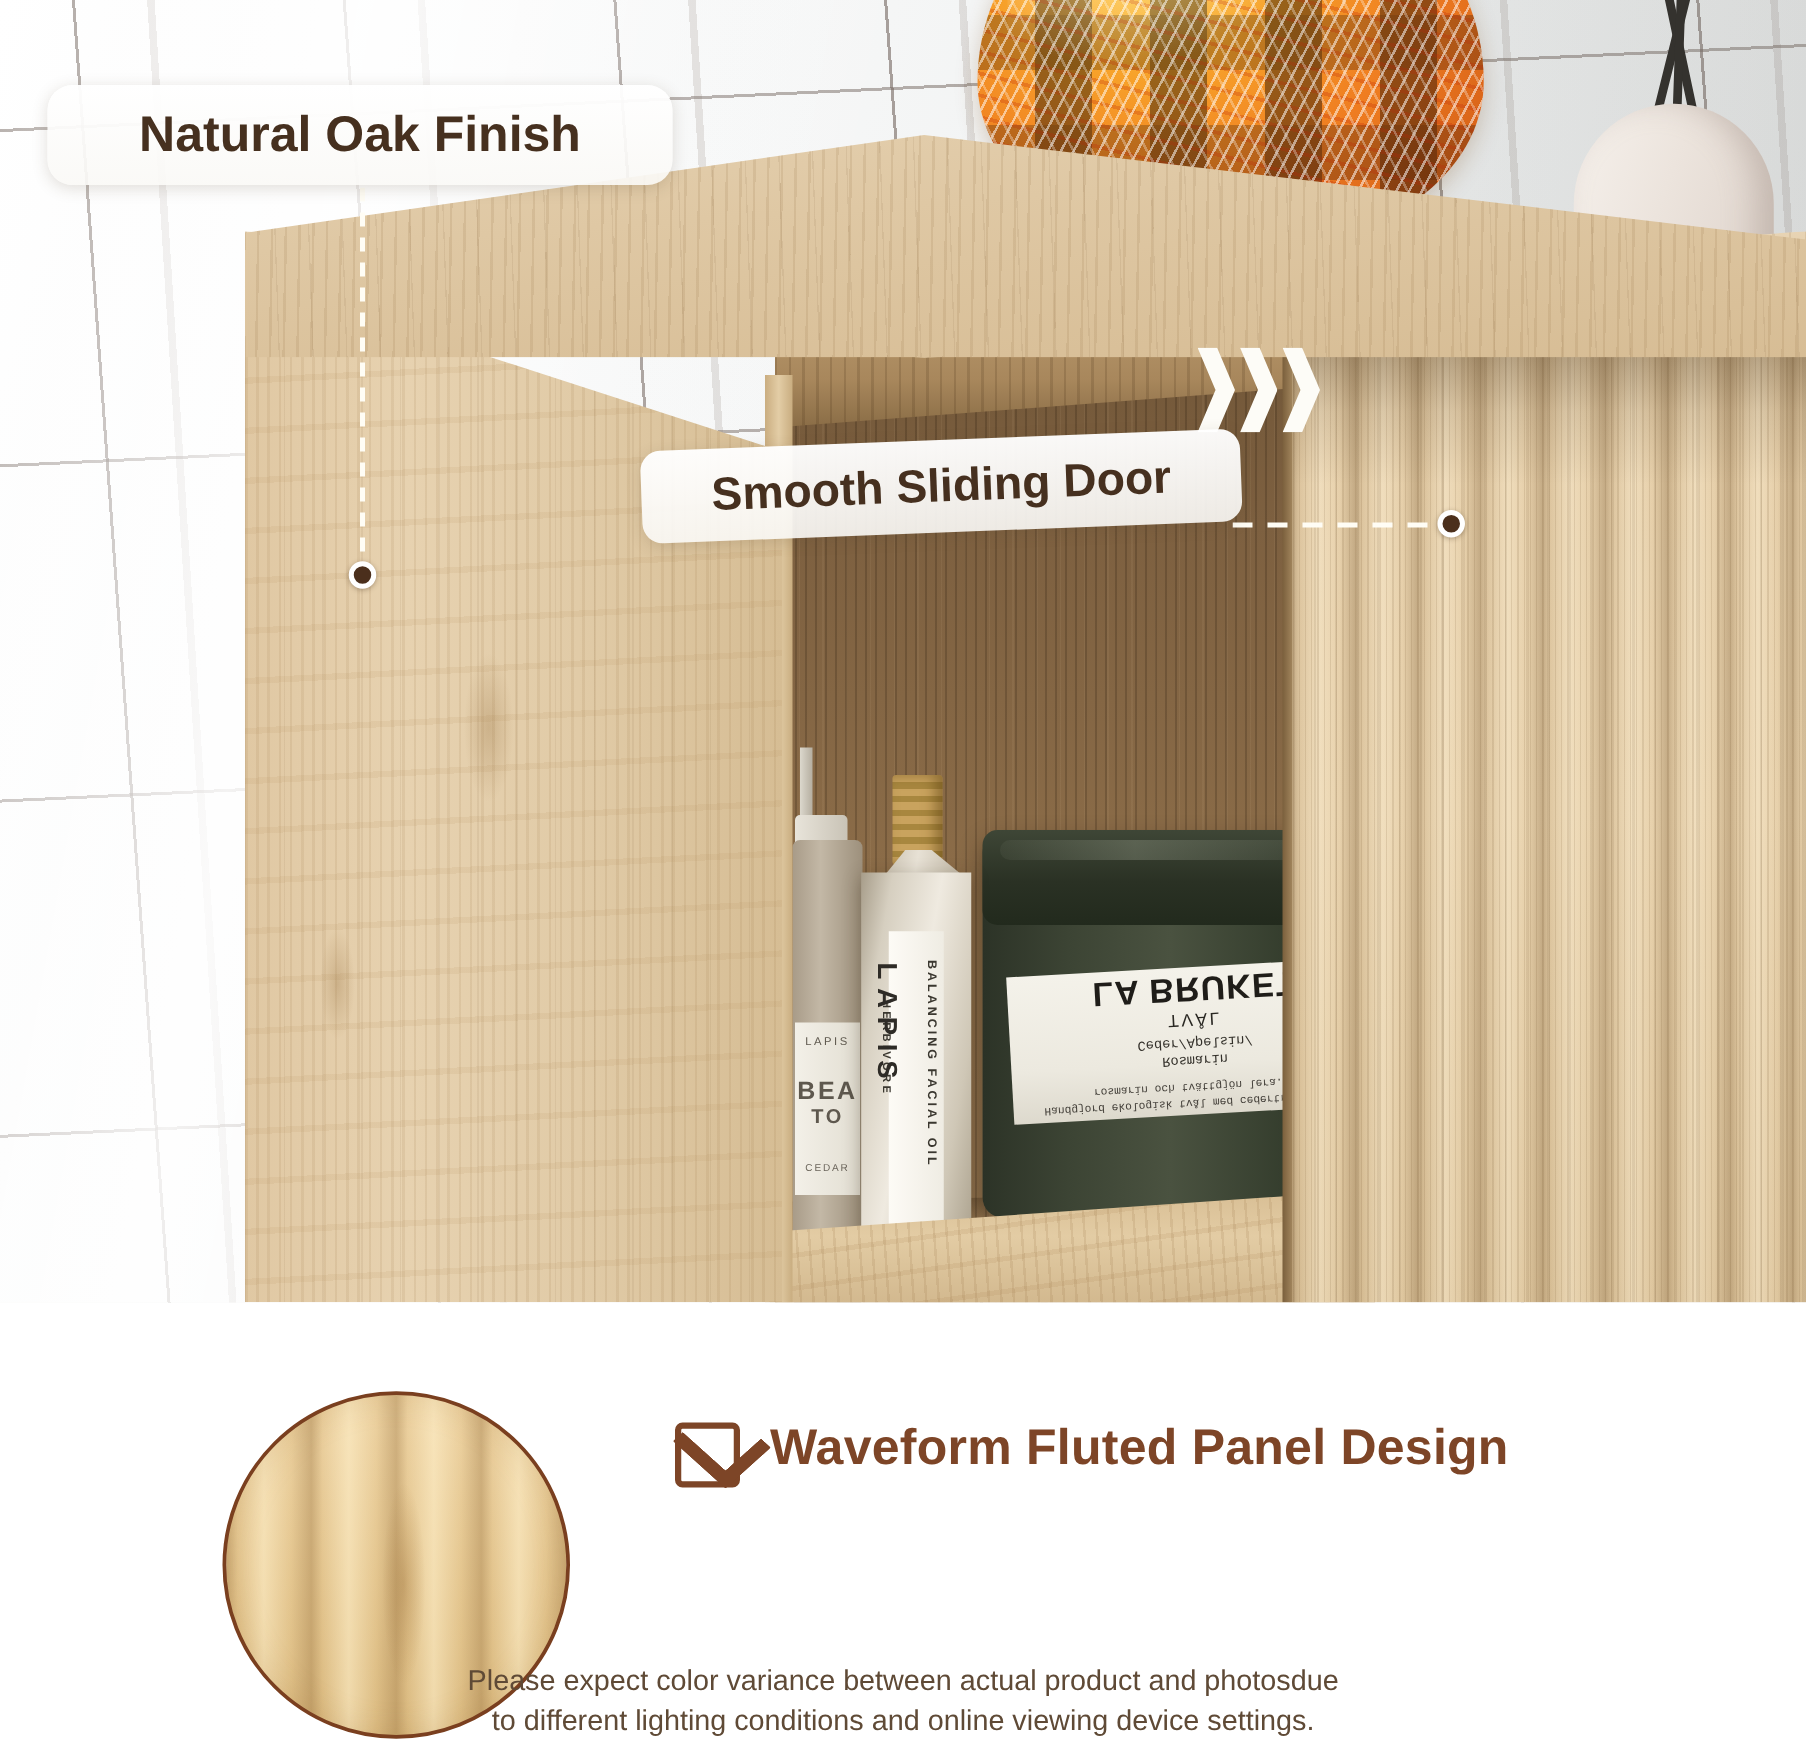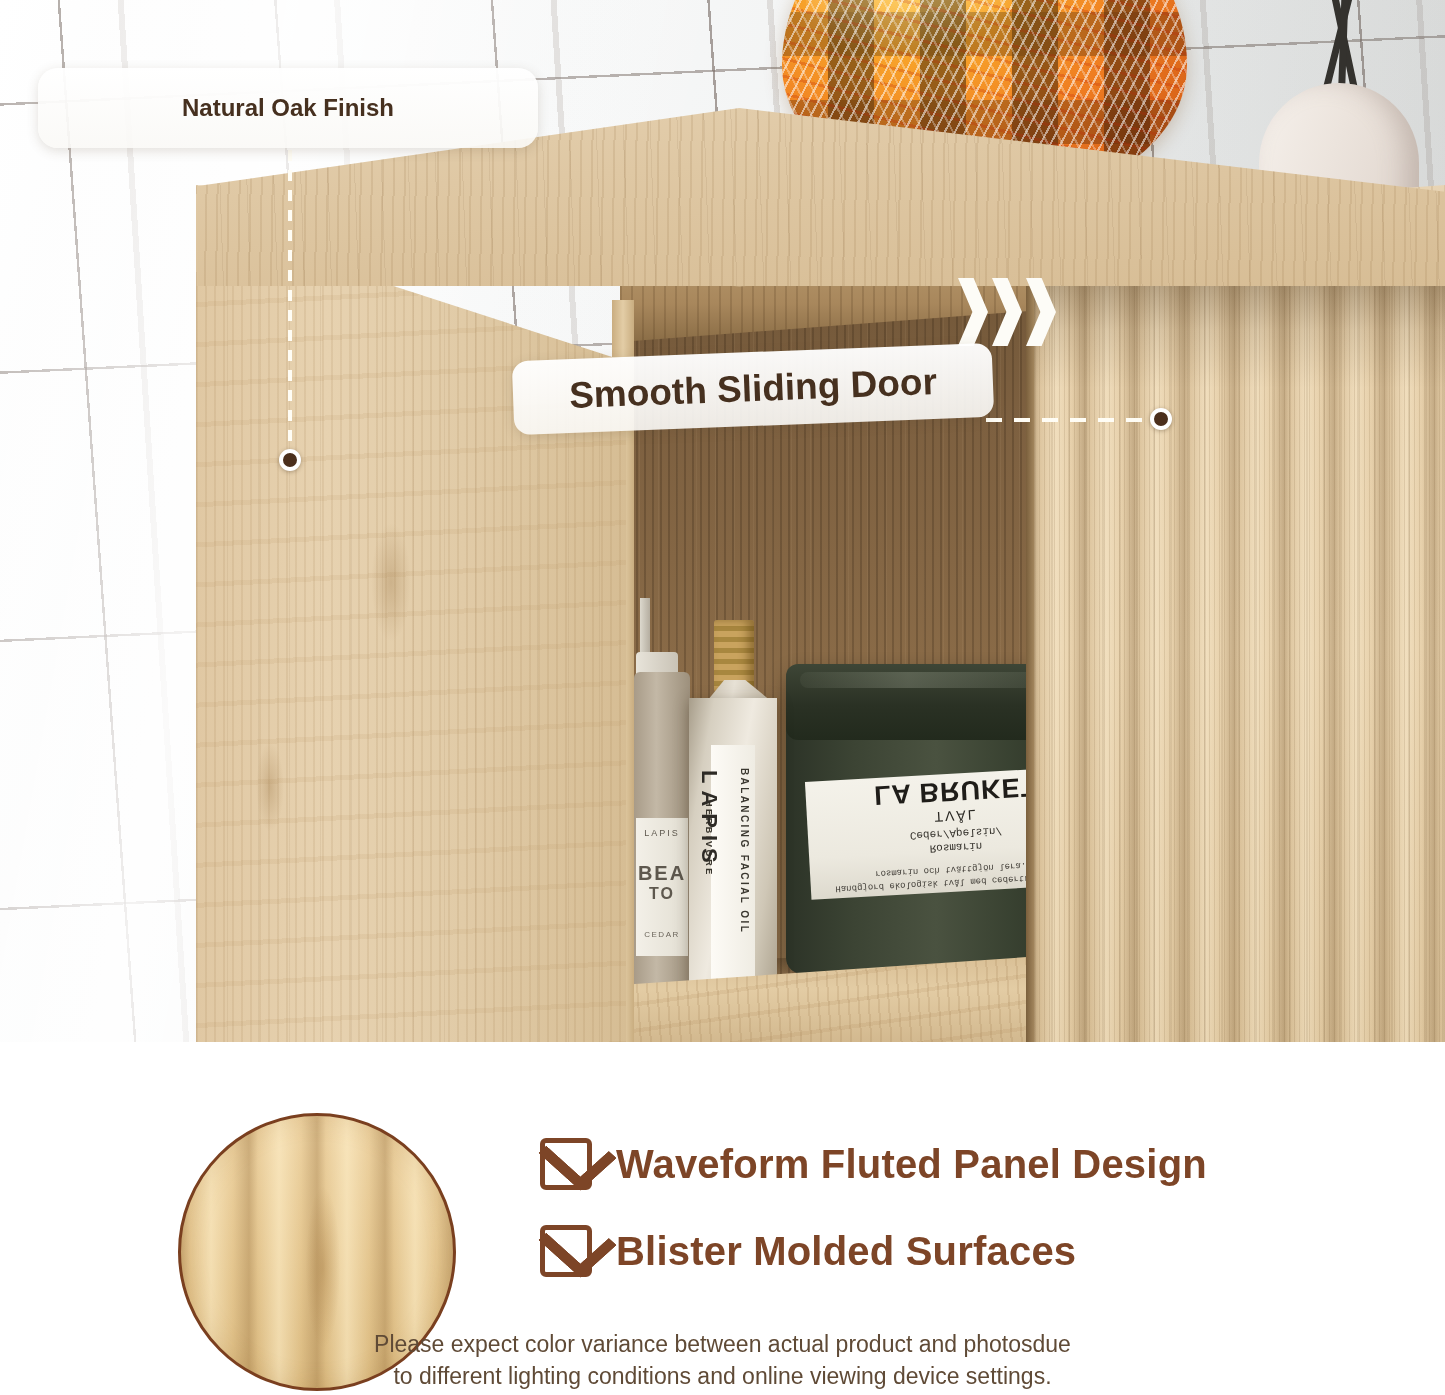--- a/index.html
+++ b/index.html
@@ -362,21 +362,21 @@
   
   .pill{
     position:absolute; display:flex; align-items:center; justify-content:center;
     background:linear-gradient(to bottom, rgba(255,255,255,.96), rgba(250,249,246,.90));
     border-radius:22px;
     box-shadow: 0 3px 12px rgba(90,70,45,.17);
     color:#46301f;
     font-weight:700;
     white-space:nowrap;
   }
-  #pill-oak{ left:38px; top:68px; width:500px; height:80px; font-size:24px; border-radius:20px; }
+  #pill-oak{ left:38px; top:68px; width:500px; height:80px; font-size:40px; border-radius:20px; }
   #pill-door{
     left:513px; top:352px; width:480px; height:74px; font-size:37px;
     border-radius:16px; transform: rotate(-2.2deg);
   }
 
   .dash-v{
     position:absolute; left:288px; top:150px; width:4px; height:300px;
     background-image:linear-gradient(to bottom, #fffdf5 0 11px, rgba(255,255,255,0) 11px 20px);
     background-size:4px 20px;
   }
@@ -424,21 +424,21 @@
     overflow:hidden;
     box-shadow: inset 0 0 26px rgba(160,115,55,.18);
   }
   .swatch-knot{
     position:absolute; left:46%; top:26%; width:34px; height:160px;
     border-radius:50%;
     background:radial-gradient(ellipse at 50% 50%, rgba(155,112,56,.34), rgba(155,112,56,0) 72%);
   }
 
   .features{ position:absolute; left:540px; top:96px; width:800px; }
-  .feat{ display:flex; align-items:center; margin-bottom:35px; }
+  .feat{ display:flex; margin-bottom:35px; }
   .chk{
     position:relative; width:52px; height:52px; flex:0 0 52px;
     border:5px solid #7d4527; border-radius:6px; margin-right:24px;
   }
   .chk::after{
     content:""; position:absolute; left:4px; top:-12px; width:46px; height:38px;
     border-right:11px solid #7d4527; border-bottom:11px solid #7d4527;
     transform: rotate(42deg) skewX(-6deg);
     border-radius:2px;
   }
@@ -570,24 +570,20 @@
 
     <div class="swatch">
       <div class="swatch-knot"></div>
     </div>
 
     <div class="features">
       <div class="feat">
         <div class="chk"></div>
         <div class="feat-text">Waveform Fluted Panel Design</div>
       </div>
-      <div class="feat">
-        <div class="chk"></div>
-        <div class="feat-text">Blister Molded Surfaces</div>
-      </div>
     </div>
 
     <div class="disclaimer">
       <span>Please expect color variance between actual product and photosdue</span>
       <span>to different lighting conditions and online viewing device settings.</span>
     </div>
 
   </div>
 </div>
 

